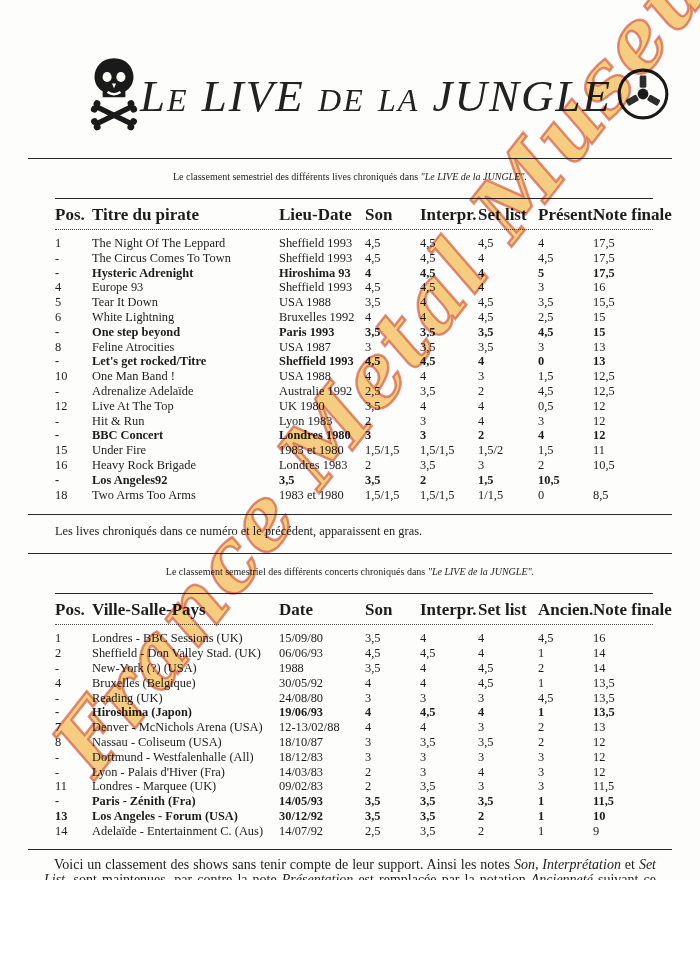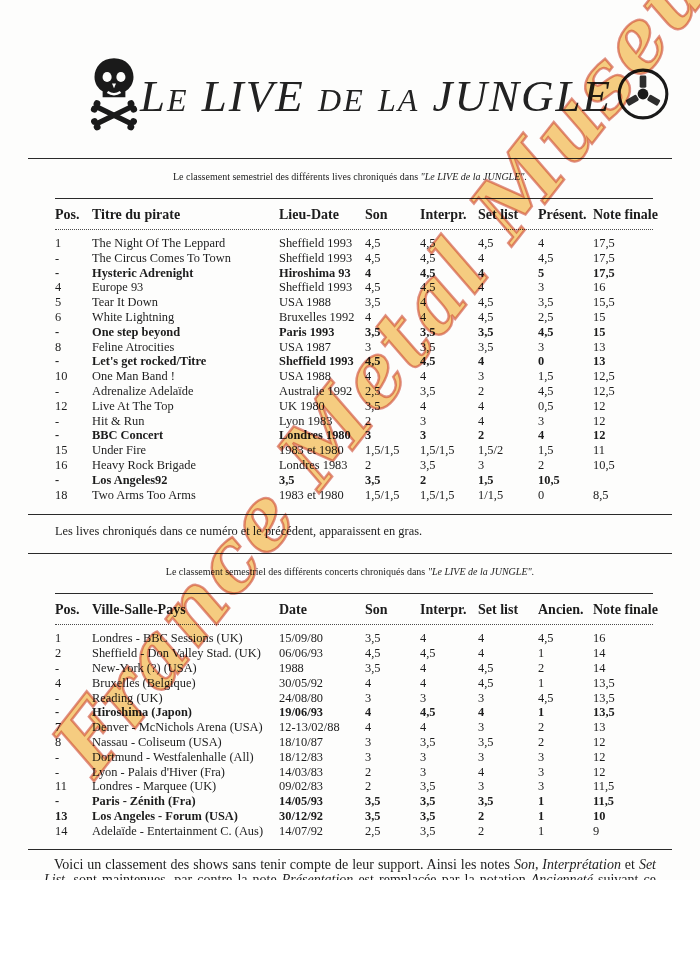--- a/index.html
+++ b/index.html
@@ -22,21 +22,21 @@
   .rule-mid2  { margin-top:14px; }
   
   .intro { text-align:center; font-size:10px; margin:10px 40px 0; line-height:15px; }
   .intro .it, .rich .it { font-style:italic; }
   .note-left { margin:9px 55px 6px; font-size:12.4px; line-height:15px; }
   
   .tblwrap { margin:14px 47px 0 55px; border-top:1.6px solid #2a2a2a; padding:7px 0 12px; }
   .tblwrap2 { padding-bottom:10px; }
   .trow { display:grid; grid-template-columns:37px 187px 86px 55px 58px 60px 55px 52px; line-height:14.8px; }
   .tcell { min-width:0; white-space:nowrap; overflow:visible; font-size:12.4px; }
-  .thead .tcell { font-weight:bold; font-size:14px; line-height:18px; }
+  .thead .tcell { font-weight:bold; font-size:17px; line-height:18px; }
   .dotsep { border-top:1.3px dotted #4a4a4a; height:0; margin:5px 0 6px; }
   .trow.bold .tcell { font-weight:bold; }
   
   .footer-note { margin:7px 44px 0; font-size:14px; line-height:15.4px; text-align:justify; text-indent:10px; }
   .page-footer { margin-top:9px; text-align:center; font-weight:bold; font-size:19px; letter-spacing:0.5px; }
   
   .watermark {
     position:absolute; left:72px; top:712px; z-index:5;
     transform:rotate(-52deg); transform-origin:0 50%;
     font-family:"DejaVu Serif", serif; font-style:italic; font-weight:bold;

